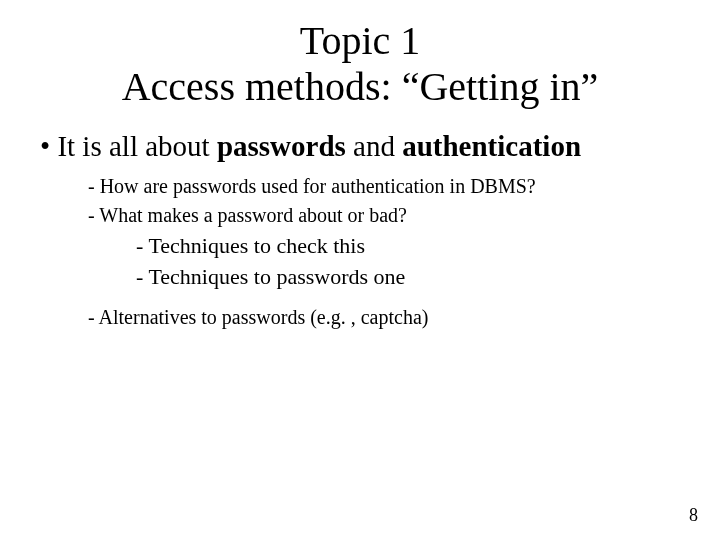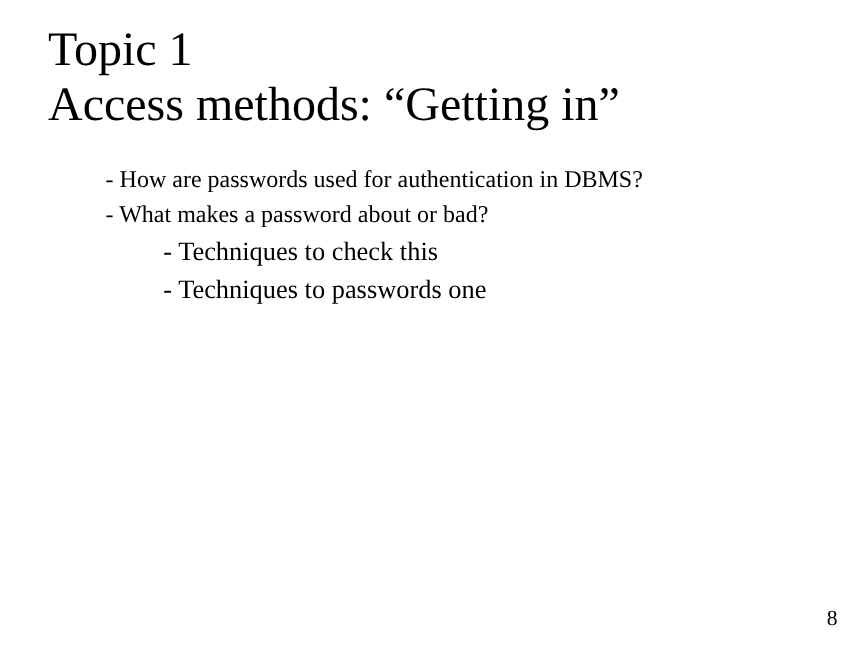--- a/index.html
+++ b/index.html
@@ -1,18 +1,18 @@
 <!DOCTYPE html>
 <html><head>
 <meta charset="utf-8">
 <style>
   * { margin: 0; padding: 0; box-sizing: border-box; }
   html, body { width: 720px; height: 540px; background: #fff; font-family: "Times New Roman", Times, serif; color: #000; }
   .slide { position: relative; width: 720px; height: 540px; padding: 18px 40px 0 40px; }
-  .title { text-align: left; font-size: 40px; line-height: 1.15; font-weight: 400; margin: 0 0 28px 0; }
+  .title { text-align: center; font-size: 40px; line-height: 1.15; font-weight: 400; margin: 0 0 18px 0; }
   .bullets { list-style: none; }
   .l1 { font-size: 29px; line-height: 1.25; margin: 0 0 10px 0; padding-left: 28px; text-indent: -28px; }
   .l1::before { content: "• "; }
   .l2 { font-size: 20px; line-height: 1.25; margin: 4px 0 4px 48px; padding-left: 20px; text-indent: -20px; }
   .l2::before { content: "- "; }
   .l3 { font-size: 22px; line-height: 1.3; margin: 2px 0 2px 96px; padding-left: 18px; text-indent: -18px; }
   .l3::before { content: "- "; }
   .gap { height: 8px; }
   .bold { font-weight: 700; }
   .pagenum { position: absolute; right: 22px; bottom: 14px; font-size: 18px; }
@@ -20,21 +20,25 @@
 </head>
 <body>
 
 <div class="slide">
   <h1 class="title">
     <span>Topic 1</span><br>
     <span>Access methods: “Getting in”</span>
   </h1>
 
   <ul class="bullets">
+    <li class="l1">
+      <span>It is all about </span><span class="bold">passwords</span><span> and </span><span class="bold">authentication</span>
+    </li>
     <li class="l2"><span>How are passwords used for authentication in DBMS?</span></li>
     <li class="l2"><span>What makes a password about or bad?</span></li>
     <li class="l3"><span>Techniques to check this</span></li>
     <li class="l3"><span>Techniques to passwords one</span></li>
     <div class="gap"></div>
+    <li class="l2"><span>Alternatives to passwords (e.g. , captcha)</span></li>
   </ul>
 
   <div class="pagenum">8</div>
 </div>
 
 </body></html>

